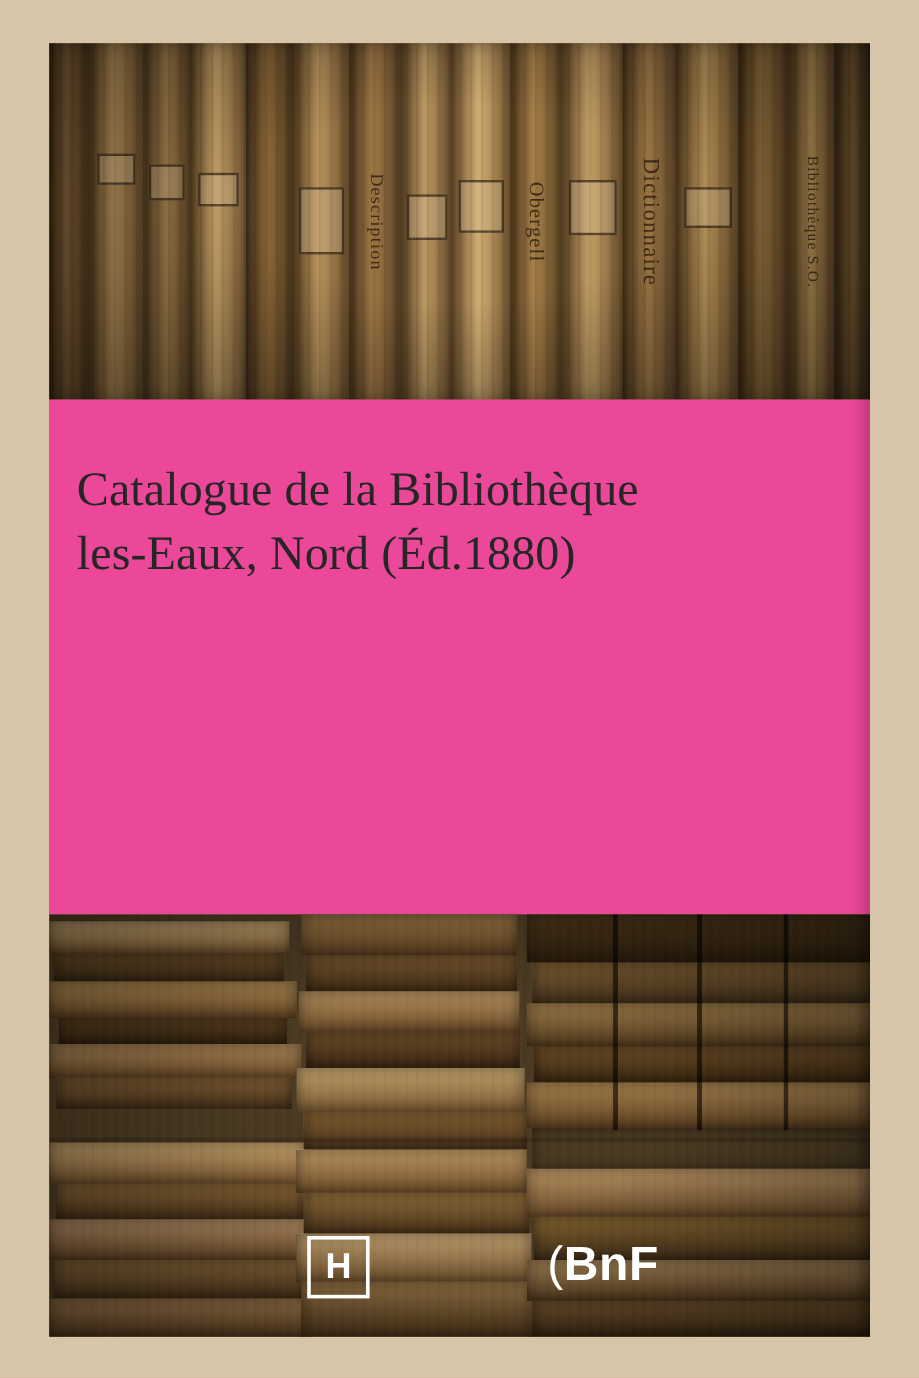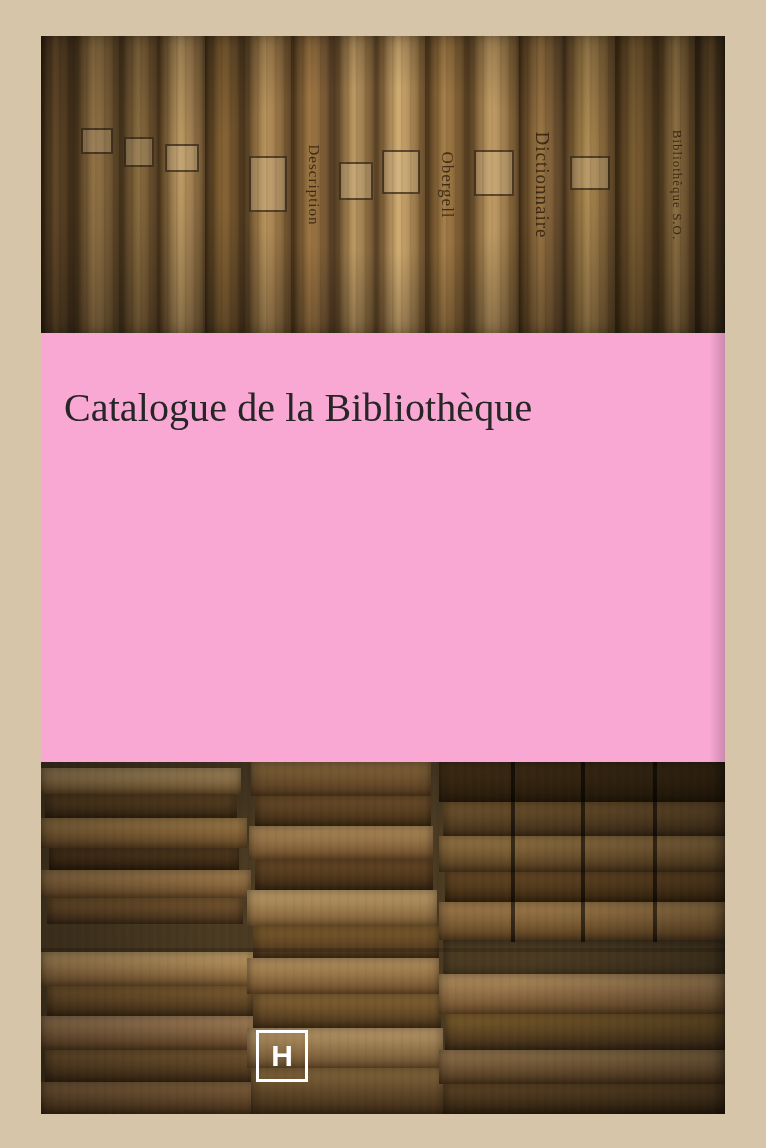--- a/index.html
+++ b/index.html
@@ -96,21 +96,21 @@
     opacity: .6;
   }
 
   
   .title-band {
     position: absolute;
     left: 0;
     top: 297px;
     width: 684px;
     height: 429px;
-    background: #f9a8d4;
+    background: #ec4899;
   }
   .title {
     position: absolute;
     left: 23px;
     right: 23px;
     top: 48px;
     color: #262626;
     font-size: 40px;
     line-height: 1.33;
     font-family: "Liberation Serif", serif;
@@ -257,20 +257,21 @@
 
       <div class="spine" style="left:654px; width:30px; background:linear-gradient(90deg,#43301a,#7a5a31 50%,#4d3a1f);"></div>
 
       <div class="streaks"></div>
       <div class="vignette"></div>
     </div>
 
     <div class="title-band">
       <div class="title">
         <div>Catalogue de la Bibliothèque</div>
+        <div>les-Eaux, Nord (Éd.1880)</div>
       </div>
     </div>
 
     <div class="photo-bottom">
 
       <div class="stack" style="left:0px;  top:6px;   width:200px; height:26px; background:linear-gradient(180deg,#c9a974,#7d5c32);"></div>
       <div class="stack" style="left:4px;  top:32px;  width:192px; height:24px; background:linear-gradient(180deg,#6d4e29,#3f2d16);"></div>
       <div class="stack" style="left:0px;  top:56px;  width:206px; height:30px; background:linear-gradient(180deg,#b08a52,#6a4a26);"></div>
       <div class="stack" style="left:8px;  top:86px;  width:190px; height:22px; background:linear-gradient(180deg,#5c4022,#33230f);"></div>
       <div class="stack" style="left:0px;  top:108px; width:210px; height:28px; background:linear-gradient(180deg,#a98455,#6c4c28);"></div>
@@ -310,18 +311,21 @@
 
       <div class="hshelf" style="top:186px; opacity:.35;"></div>
 
       <div class="streaks" style="opacity:.25;"></div>
       <div class="vignette"></div>
 
       <div class="logos">
         <div class="hachette">
           <div class="mark">H</div>
         </div>
+        <div class="bnf">
+          <span class="brace">(</span><span>BnF</span>
+        </div>
       </div>
     </div>
 
     <div class="shadow-right"></div>
   </div>
 </div>
 
 </body></html>

